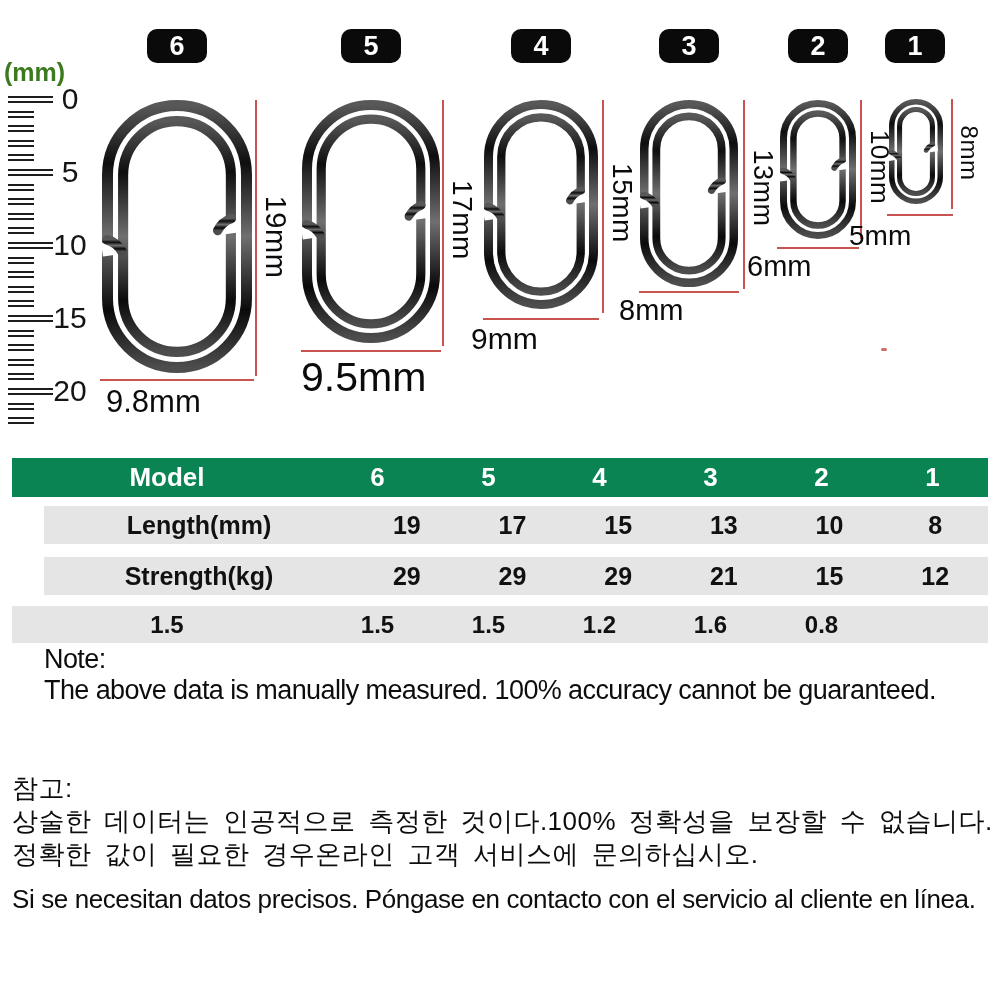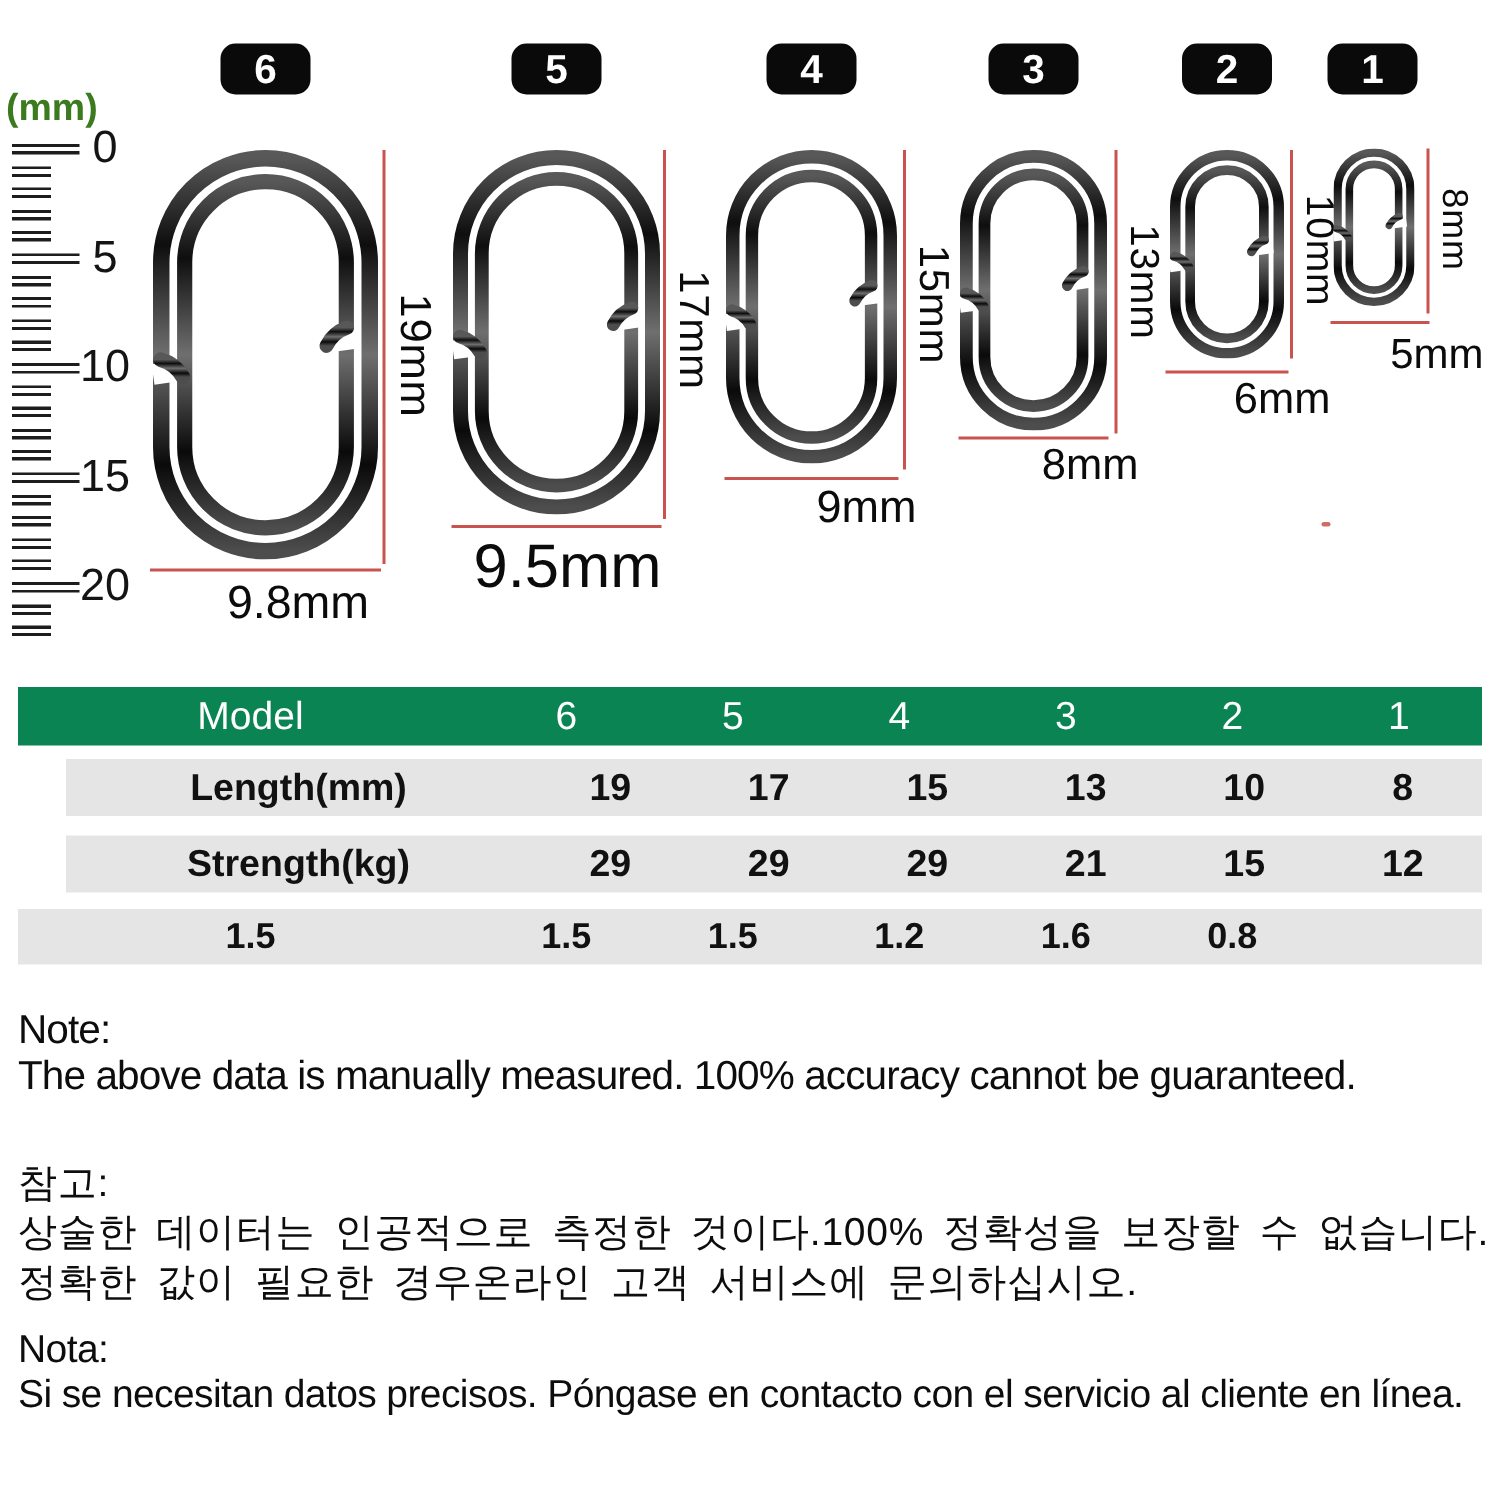--- a/index.html
+++ b/index.html
@@ -13,37 +13,37 @@
   .tick{position:absolute;height:7px;
         background:linear-gradient(to bottom,#1d1d1d 0 2px,rgba(0,0,0,0) 2px 5px,#1d1d1d 5px 7px);}
   .ruler-num{position:absolute;left:46px;width:48px;text-align:center;
              font-size:30px;line-height:34px;color:#141414;}
   .ruler-unit{position:absolute;font-size:25px;font-weight:bold;}
   
   .vline{position:absolute;width:2px;}
   .hline{position:absolute;height:2px;}
   .vlabel{position:absolute;writing-mode:vertical-rl;transform:translateY(-50%);
           color:#0b0b0b;letter-spacing:0.5px;}
-  .wlabel{position:absolute;width:140px;text-align:right;transform:translateX(-50%);
+  .wlabel{position:absolute;width:140px;text-align:left;transform:translateX(-50%);
           color:#0b0b0b;}
   .ring-img{position:absolute;}
   
   #spec-table{position:absolute;left:12px;top:458px;width:976px;}
   .trow{display:grid;grid-template-columns:310px repeat(6,1fr);align-items:center;}
-  .thead{height:39px;color:#fff;font-size:26px;font-weight:normal;}
+  .thead{height:39px;color:#fff;font-size:26px;font-weight:bold;}
   .tbody1,.tbody2{height:38px;font-size:25px;font-weight:bold;margin-left:32px;}
   .tbody3{height:37px;font-size:24px;font-weight:bold;}
   .cell{text-align:center;}
   .tbody1{margin-top:9px;}
   .tbody2{margin-top:13px;}
   .tbody3{margin-top:11px;}
   .tbody3 .cell.rowlab{font-size:21px;}
   
   .note{position:absolute;left:12px;color:#0d0d0d;white-space:nowrap;}
-  .note-en{top:671px;font-size:27px;line-height:31px;letter-spacing:-0.6px;}
+  .note-en{top:644px;font-size:27px;line-height:31px;letter-spacing:-0.6px;margin-left:32px;}
   .note-ko{top:772px;font-size:26px;line-height:33px;word-spacing:5px;letter-spacing:0.5px;}
   .note-es{top:884px;font-size:26px;line-height:30px;letter-spacing:-0.4px;}
   .dot{position:absolute;border-radius:2px;opacity:.85;}
 </style>
 </head>
 <body>
 
 <div id="page">
 
   <svg width="0" height="0" style="position:absolute">
@@ -218,17 +218,16 @@
   <div class="note note-en">
     <div>Note:</div>
     <div>The above data is manually measured. 100% accuracy cannot be guaranteed.</div>
   </div>
   <div class="note note-ko">
     <div>참고:</div>
     <div>상술한 데이터는 인공적으로 측정한 것이다.100% 정확성을 보장할 수 없습니다.</div>
     <div>정확한 값이 필요한 경우온라인 고객 서비스에 문의하십시오.</div>
   </div>
   <div class="note note-es">
-    <div>Nota:</div>
     <div>Si se necesitan datos precisos. Póngase en contacto con el servicio al cliente en línea.</div>
   </div>
 
 </div>
 
 </body></html>

